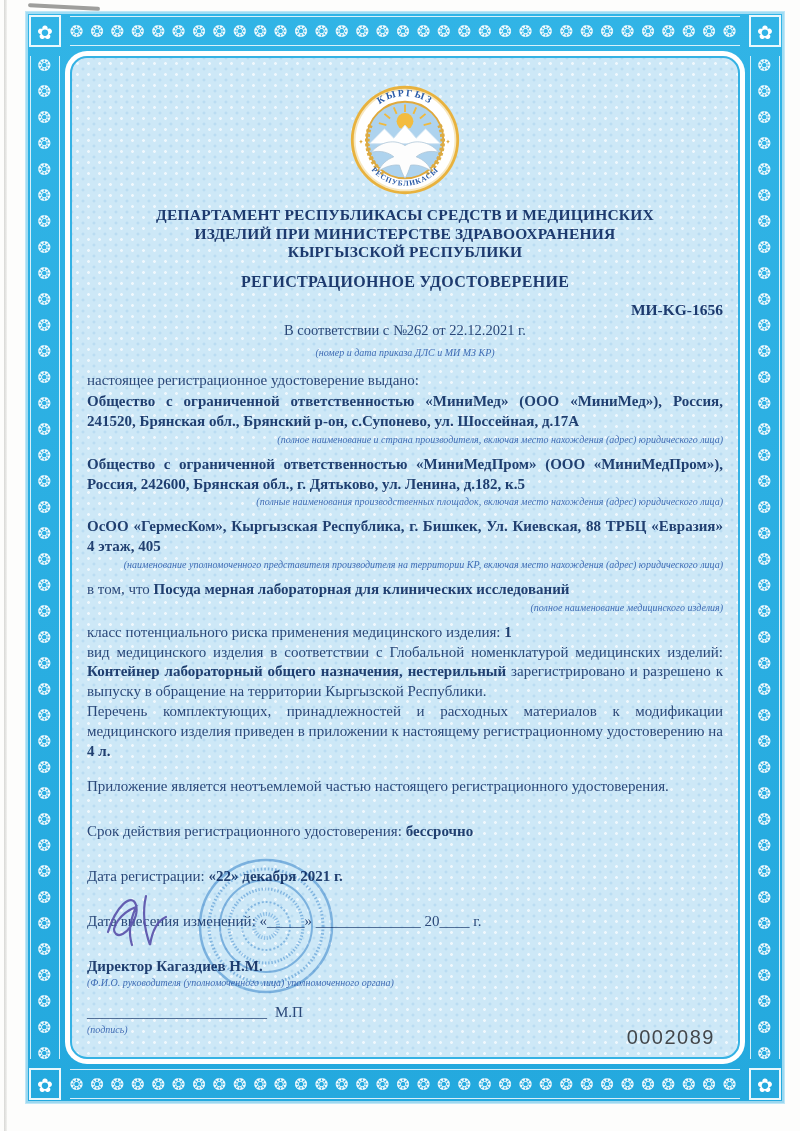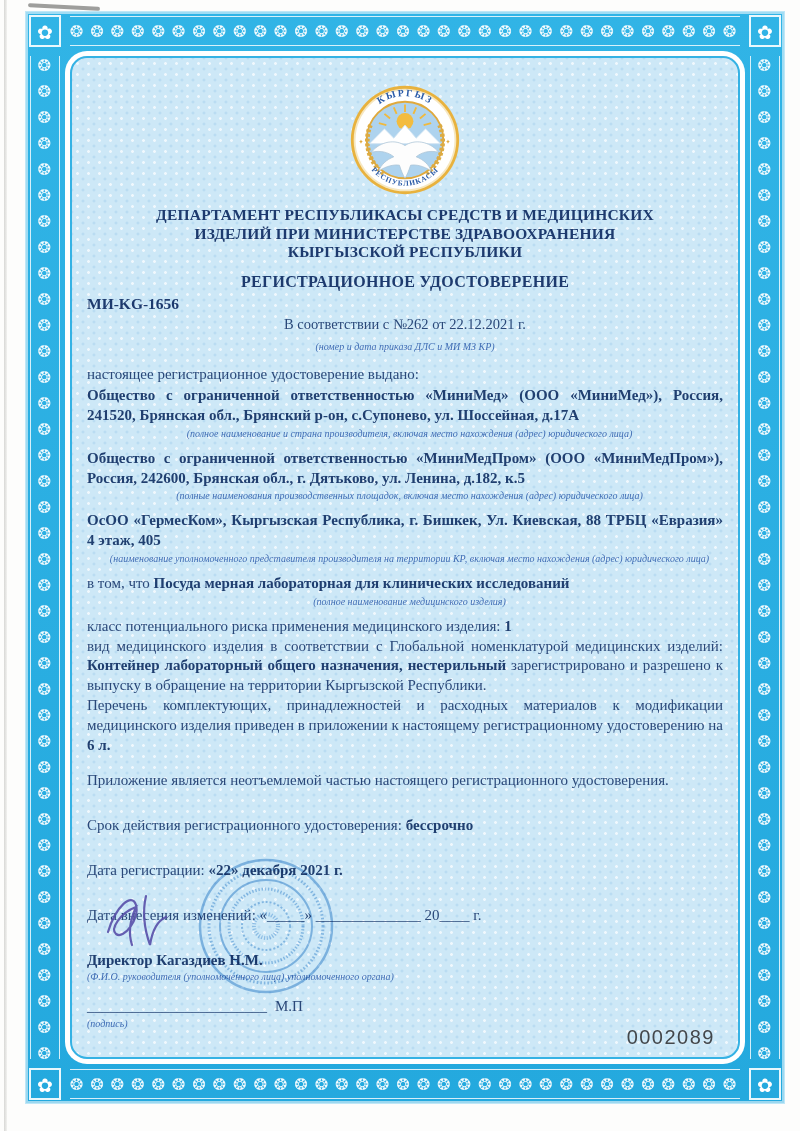--- a/index.html
+++ b/index.html
@@ -47,31 +47,31 @@
            background-size:11px 11px, 11px 11px;
            background-position:0 0, 5.5px 5.5px;
            padding:0 15px; overflow:hidden; }
 
   .emblem-wrap { margin-top:26px; text-align:center; }
 
   .dept { margin-top:6px; text-align:center; font-weight:bold; font-size:15.5px;
           line-height:18.5px; color:#1d3a6e; letter-spacing:.2px; }
   .cert-title { margin-top:11px; text-align:center; font-weight:bold; font-size:16px;
                 color:#1d3a6e; letter-spacing:.3px; }
-  .cert-number { margin-top:4px; text-align:left; font-weight:bold; font-size:15.5px;
+  .cert-number { margin-top:10px; text-align:right; font-weight:bold; font-size:15.5px;
                  color:#1d3a6e; }
   .accordance { margin-top:3px; text-align:center; font-size:14.5px; color:#2a4879; }
   .note { font-size:10px; font-style:italic; color:#3f6cb4; line-height:13px; }
   .note.center { text-align:center; margin-top:7px; }
 
   .bodytext { font-size:15px; line-height:1.32; color:#2a4879; text-align:justify; }
   p.line { margin-top:12px; }
   p.tight { margin-top:2px; }
   .b { font-weight:bold; color:#203f70; }
-  .note.under { margin:1px 0 9px 9px; text-align:center; }
+  .note.under { margin:1px 0 9px 9px; text-align:right; }
   .mt14 { margin-top:0; } .mt16 { margin-top:16px; } .mt18 { margin-top:25px; }
 
   .sig-row { margin-top:14px; font-size:15px; color:#2a4879; position:relative; z-index:2; }
   .sig-row .mp { margin-left:8px; }
 
   .serial { position:absolute; right:23px; bottom:8px;
             font-family:"Liberation Sans", sans-serif; font-size:20px;
             color:#43474b; letter-spacing:1.5px; }
 
   .stamp-wrap { position:absolute; left:196px; top:856px; width:140px; height:140px;
@@ -158,21 +158,21 @@
           <p class="tight b">ОсОО «ГермесКом», Кыргызская Республика, г. Бишкек, Ул. Киевская, 88 ТРБЦ «Евразия» 4 этаж, 405</p>
           <div class="note under">(наименование уполномоченного представителя производителя на территории КР, включая место нахождения (адрес) юридического лица)</div>
 
           <p class="tight"><span>в том, что </span><span class="b">Посуда мерная лабораторная для клинических исследований</span></p>
           <div class="note under">(полное наименование медицинского изделия)</div>
 
           <p class="mt14"><span>класс потенциального риска применения медицинского изделия: </span><span class="b">1</span></p>
 
           <p class="mt14"><span>вид медицинского изделия в соответствии с Глобальной номенклатурой медицинских изделий: </span><span class="b">Контейнер лабораторный общего назначения, нестерильный</span><span> зарегистрировано и разрешено к выпуску в обращение на территории Кыргызской Республики.</span></p>
 
-          <p class="mt14"><span>Перечень комплектующих, принадлежностей и расходных материалов к модификации медицинского изделия приведен в приложении к настоящему регистрационному удостоверению на </span><span class="b">6 л.</span></p>
+          <p class="mt14"><span>Перечень комплектующих, принадлежностей и расходных материалов к модификации медицинского изделия приведен в приложении к настоящему регистрационному удостоверению на </span><span class="b">4 л.</span></p>
 
           <p class="mt16">Приложение является неотъемлемой частью настоящего регистрационного удостоверения.</p>
 
           <p class="mt18"><span>Срок действия регистрационного удостоверения: </span><span class="b">бессрочно</span></p>
 
           <p class="mt18"><span>Дата регистрации: </span><span class="b">«22» декабря 2021 г.</span></p>
 
           <p class="mt18">Дата внесения изменений: «_____» ______________ 20____ г.</p>
 
           <p class="mt18 b">Директор Кагаздиев Н.М.</p>

